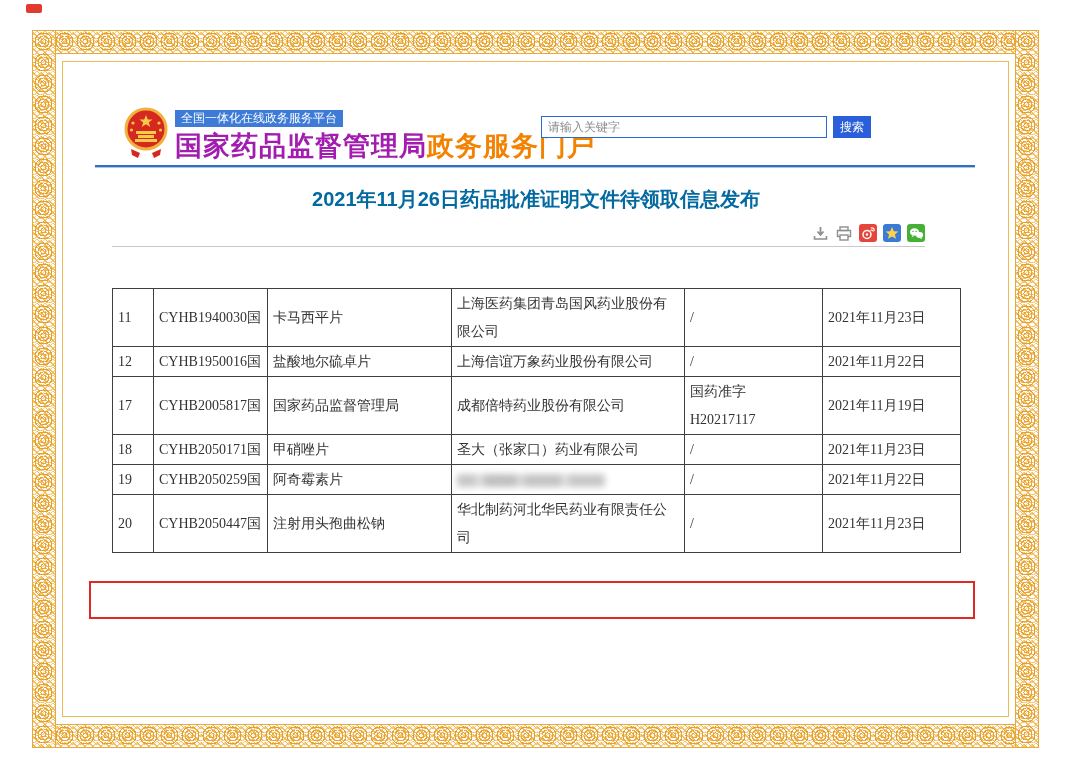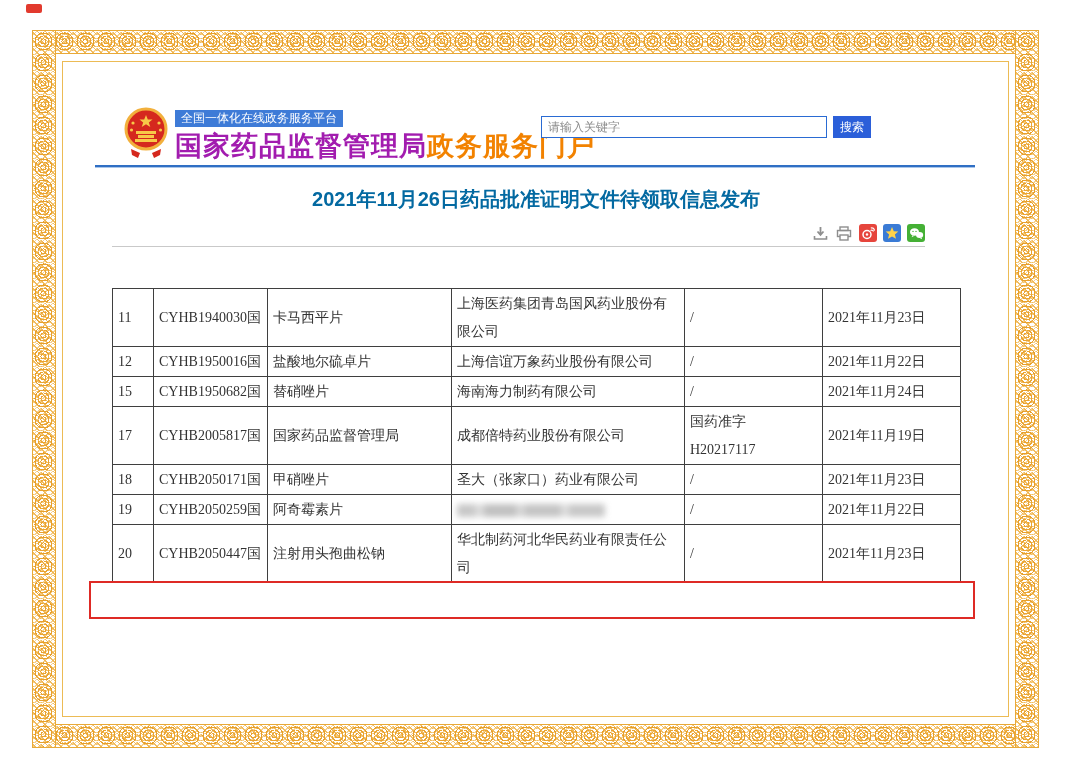--- a/index.html
+++ b/index.html
@@ -166,28 +166,20 @@
       <td>2021年11月23日</td>
     </tr>
         <tr style="height: 30px;">
       <td>12</td>
       <td>CYHB1950016国</td>
       <td>盐酸地尔硫卓片</td>
       <td>上海信谊万象药业股份有限公司</td>
       <td>/</td>
       <td>2021年11月22日</td>
     </tr>
-        <tr style="height: 30px;">
-      <td>15</td>
-      <td>CYHB1950682国</td>
-      <td>替硝唑片</td>
-      <td>海南海力制药有限公司</td>
-      <td>/</td>
-      <td>2021年11月24日</td>
-    </tr>
         <tr style="height: 58px;">
       <td>17</td>
       <td>CYHB2005817国</td>
       <td>国家药品监督管理局</td>
       <td>成都倍特药业股份有限公司</td>
       <td class="approval-two-line">
             <span>国药准字</span>
             <span>H20217117</span>
           </td>
       <td>2021年11月19日</td>

